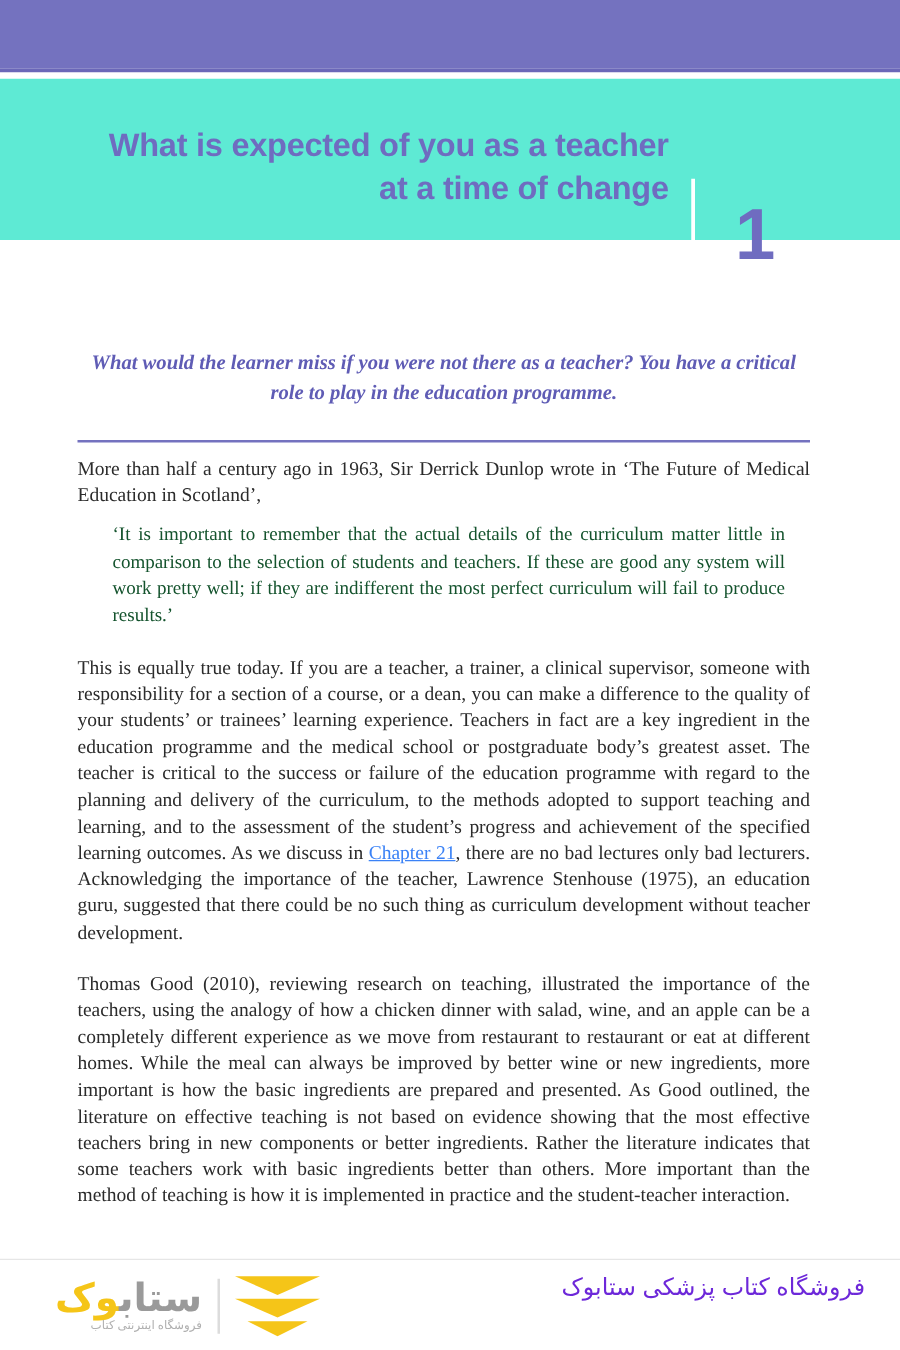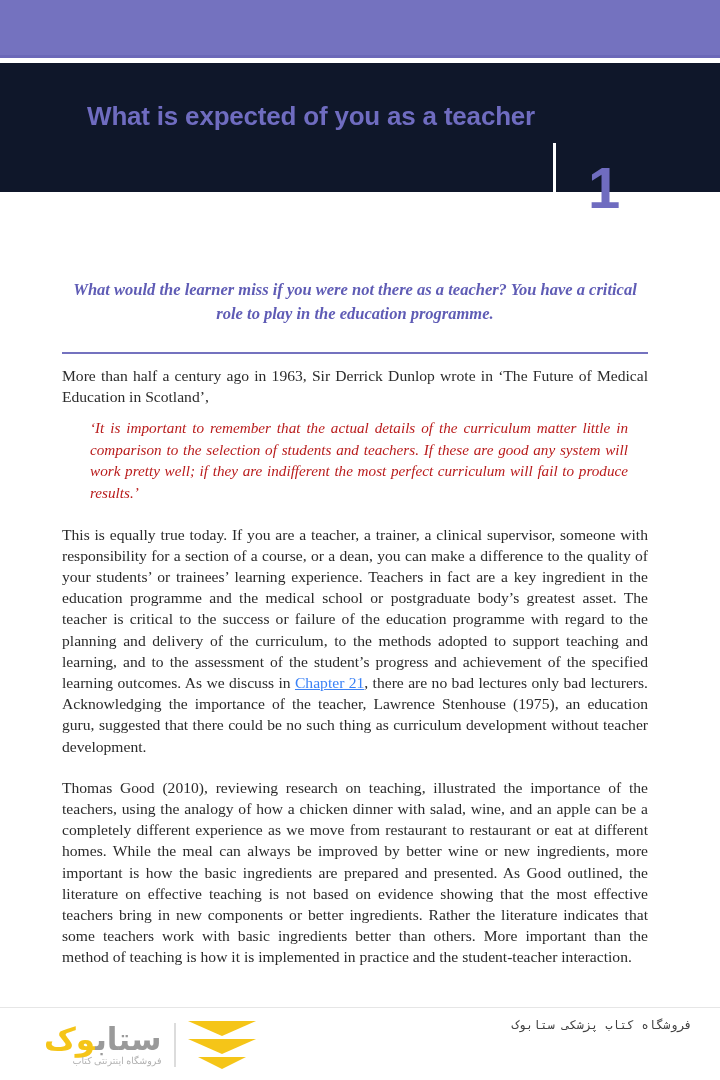--- a/index.html
+++ b/index.html
@@ -48,21 +48,21 @@
     background: #ffffff;
   }
 
   
   .chapter-header {
     position: absolute;
     left: 0;
     top: 63px;
     width: 720px;
     height: 129px;
-    background: #0f172a;
+    background: #5eead4;
   }
   .chapter-title {
     position: absolute;
     right: 185px;
     top: 36px;
     width: 480px;
     text-align: right;
     font-family: "Liberation Sans", sans-serif;
     font-weight: bold;
     font-size: 26px;
@@ -132,24 +132,23 @@
     margin: 0 0 14px 0;
     text-align: justify;
     -webkit-hyphens: auto;
     hyphens: auto;
   }
   p.body-para.tight { margin-bottom: 10px; }
   p.body-para.gap-after { margin-bottom: 20px; }
 
   blockquote.pull-quote {
     font-family: "Liberation Serif", serif;
-    font-style: italic;
     font-size: 15.2px;
     line-height: 1.42;
-    color: #b91c1c;
+    color: #14532d;
     margin: 6px 0 20px 0;
     padding: 0 20px 0 28px;
     text-align: justify;
   }
 
   .xref {
     color: #3b82f6;
     margin-top: 13px;
   }
 
@@ -220,23 +219,23 @@
   .chev.small { border-left-width: 24px; border-right-width: 24px; border-top-width: 12px; align-self: center;}
 
   .footer-text {
     position: absolute;
     right: 28px;
     top: 9px;
     text-align: right;
     width: 340px;
   }
   .footer-fa {
-    font-family: Liberation Mono, monospace;
-    font-size: 12px;
-    color: #404040;
+    font-family: Liberation Sans, sans-serif;
+    font-size: 19px;
+    color: #6d28d9;
     direction: rtl;
     line-height: 1.5;
   }
   .footer-url {
     font-family: "Liberation Sans", sans-serif;
     font-size: 21px;
     letter-spacing: 3.4px;
     color: #1d1d1d;
     line-height: 1.35;
     margin-top: 2px;
@@ -248,20 +247,21 @@
 
 <div class="page">
 
   <div class="top-band"></div>
   <div class="top-band-rule"></div>
   <div class="band-gap"></div>
 
   <div class="chapter-header">
     <div class="chapter-title">
       <span>What is expected of you as a teacher</span><br>
+      <span>at a time of change</span>
     </div>
     <div class="chapter-divider"></div>
     <div class="chapter-number">1</div>
   </div>
 
   <div class="content">
 
     <p class="lead">What would the learner miss if you were not there as a teacher? You have a critical role to play in the education programme.</p>
 
     <div class="heading-rule"></div>

